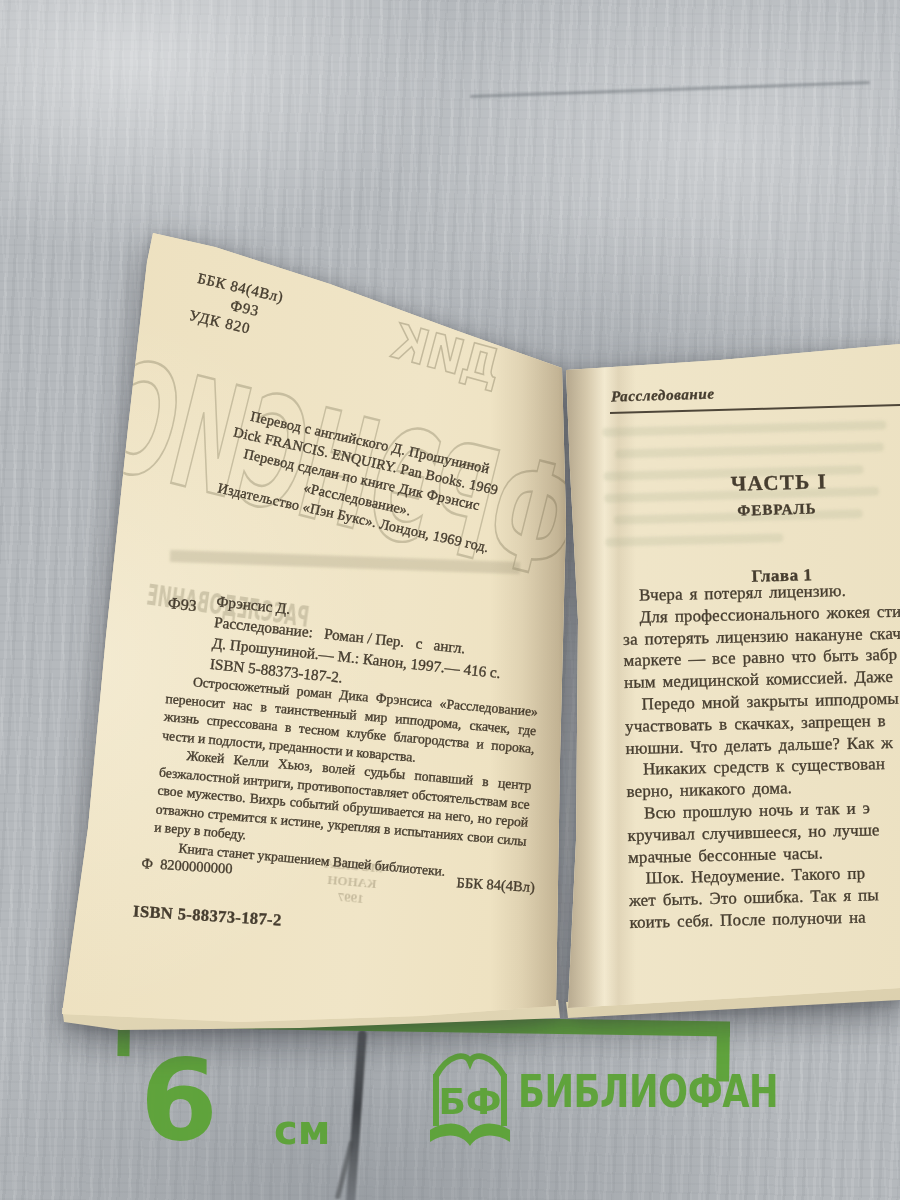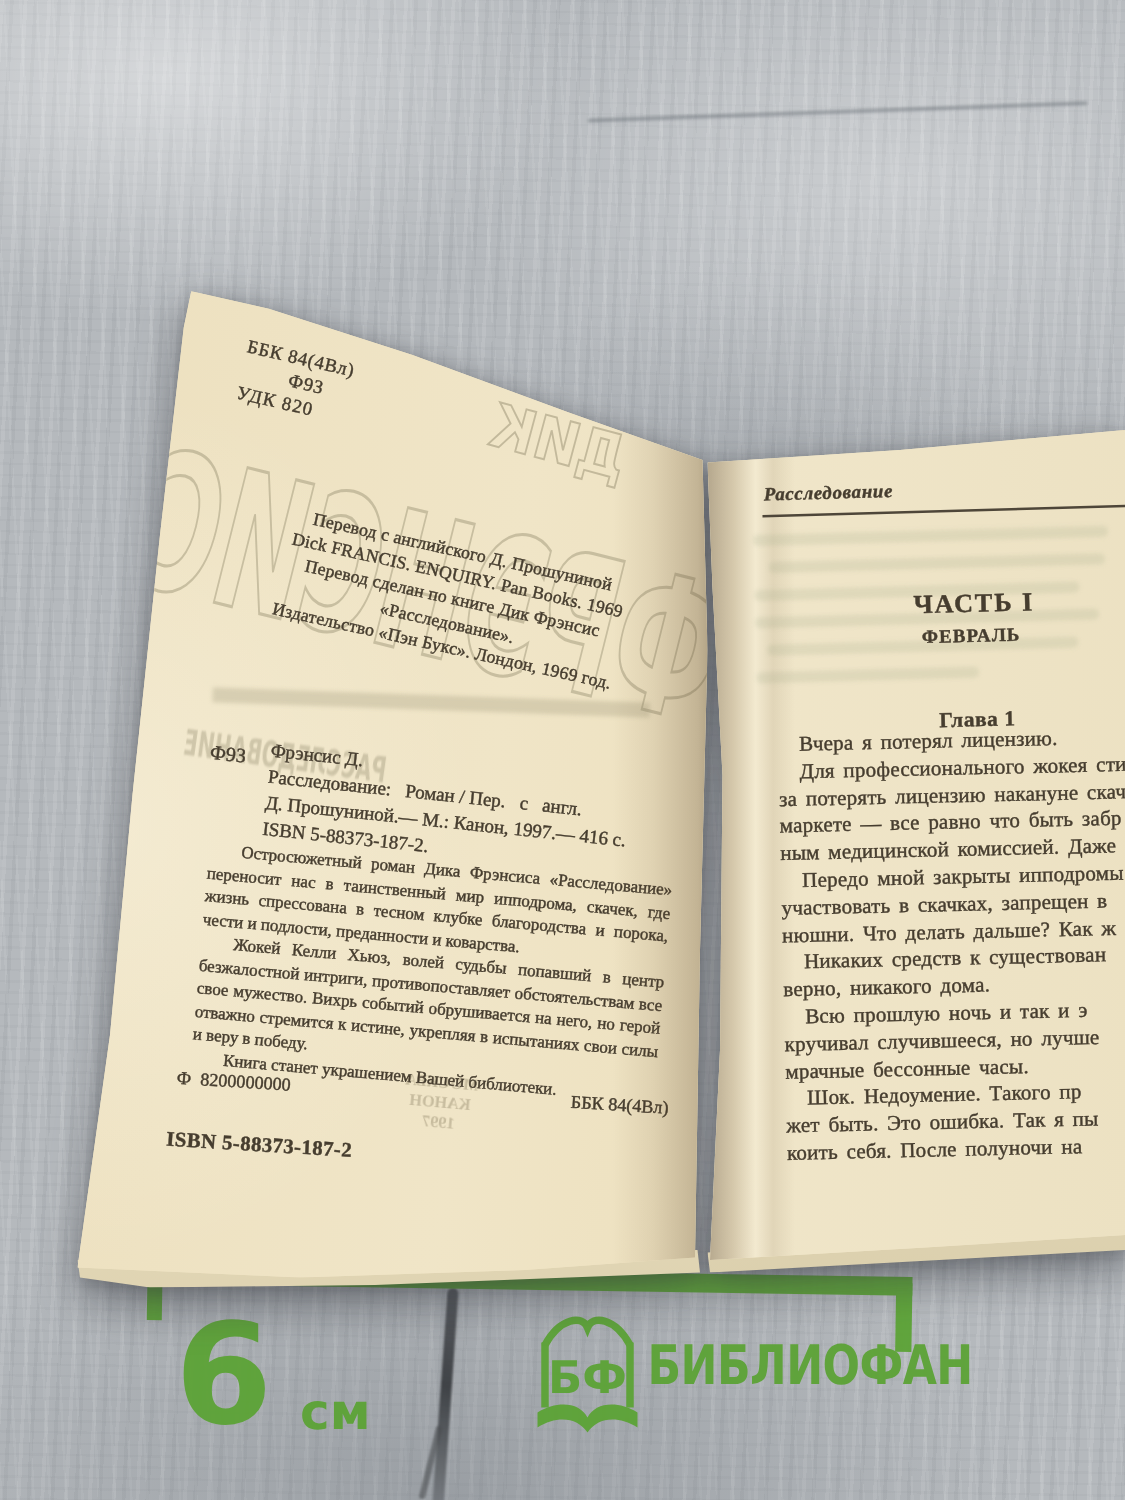--- a/index.html
+++ b/index.html
@@ -24,21 +24,21 @@
   .c1b{ left:342px; top:1140px; width:5px; height:60px; background:#4a4d50; transform:rotate(14deg); opacity:.6; }
   .c2 { left:470px; top:88px; width:400px; height:3px; background:rgba(92,98,104,.45); transform:rotate(-2deg); filter:blur(1.2px); }
 
   
   .watermark { position:absolute; inset:0; color:#5ca336; opacity:.95; }
   .wm-bar  { position:absolute; left:118px; top:1012px; width:612px; height:15px; background:#5ca336;
              transform:rotate(.9deg); transform-origin:left center; }
   .wm-cap  { position:absolute; right:0; top:5px; width:13px; height:55px; background:#5ca336; }
   .wm-tick { position:absolute; left:0; top:14px; width:12px; height:30px; background:#5ca336; }
   .wm-15   { position:absolute; left:140px; top:1044px; font:800 112px/1 "DejaVu Sans",sans-serif; letter-spacing:-8px; }
-  .wm-unit { position:absolute; left:240px; top:1110px; font:800 40px/1 "DejaVu Sans",sans-serif; }
+  .wm-unit { position:absolute; left:274px; top:1110px; font:800 40px/1 "DejaVu Sans",sans-serif; }
   .wm-logo { position:absolute; left:428px; top:1046px; }
   .wm-brand{ position:absolute; left:518px; top:1070px; font:800 38px/1 "DejaVu Sans",sans-serif;
              transform:scale(.93,1.15); transform-origin:left top; letter-spacing:-.5px; }
 
   
   .book { position:absolute; inset:0;
           filter:drop-shadow(0 12px 18px rgba(50,53,60,.45)) drop-shadow(2px 4px 6px rgba(50,53,60,.30)); }
   .edge { position:absolute; inset:0; }
   .edge-left  { clip-path:polygon(62px 1008px,558px 1000px,560px 1018px,300px 1028px,120px 1030px,64px 1022px);
                 background:linear-gradient(178deg,#f4edd8 40%,#d8cba5); }

